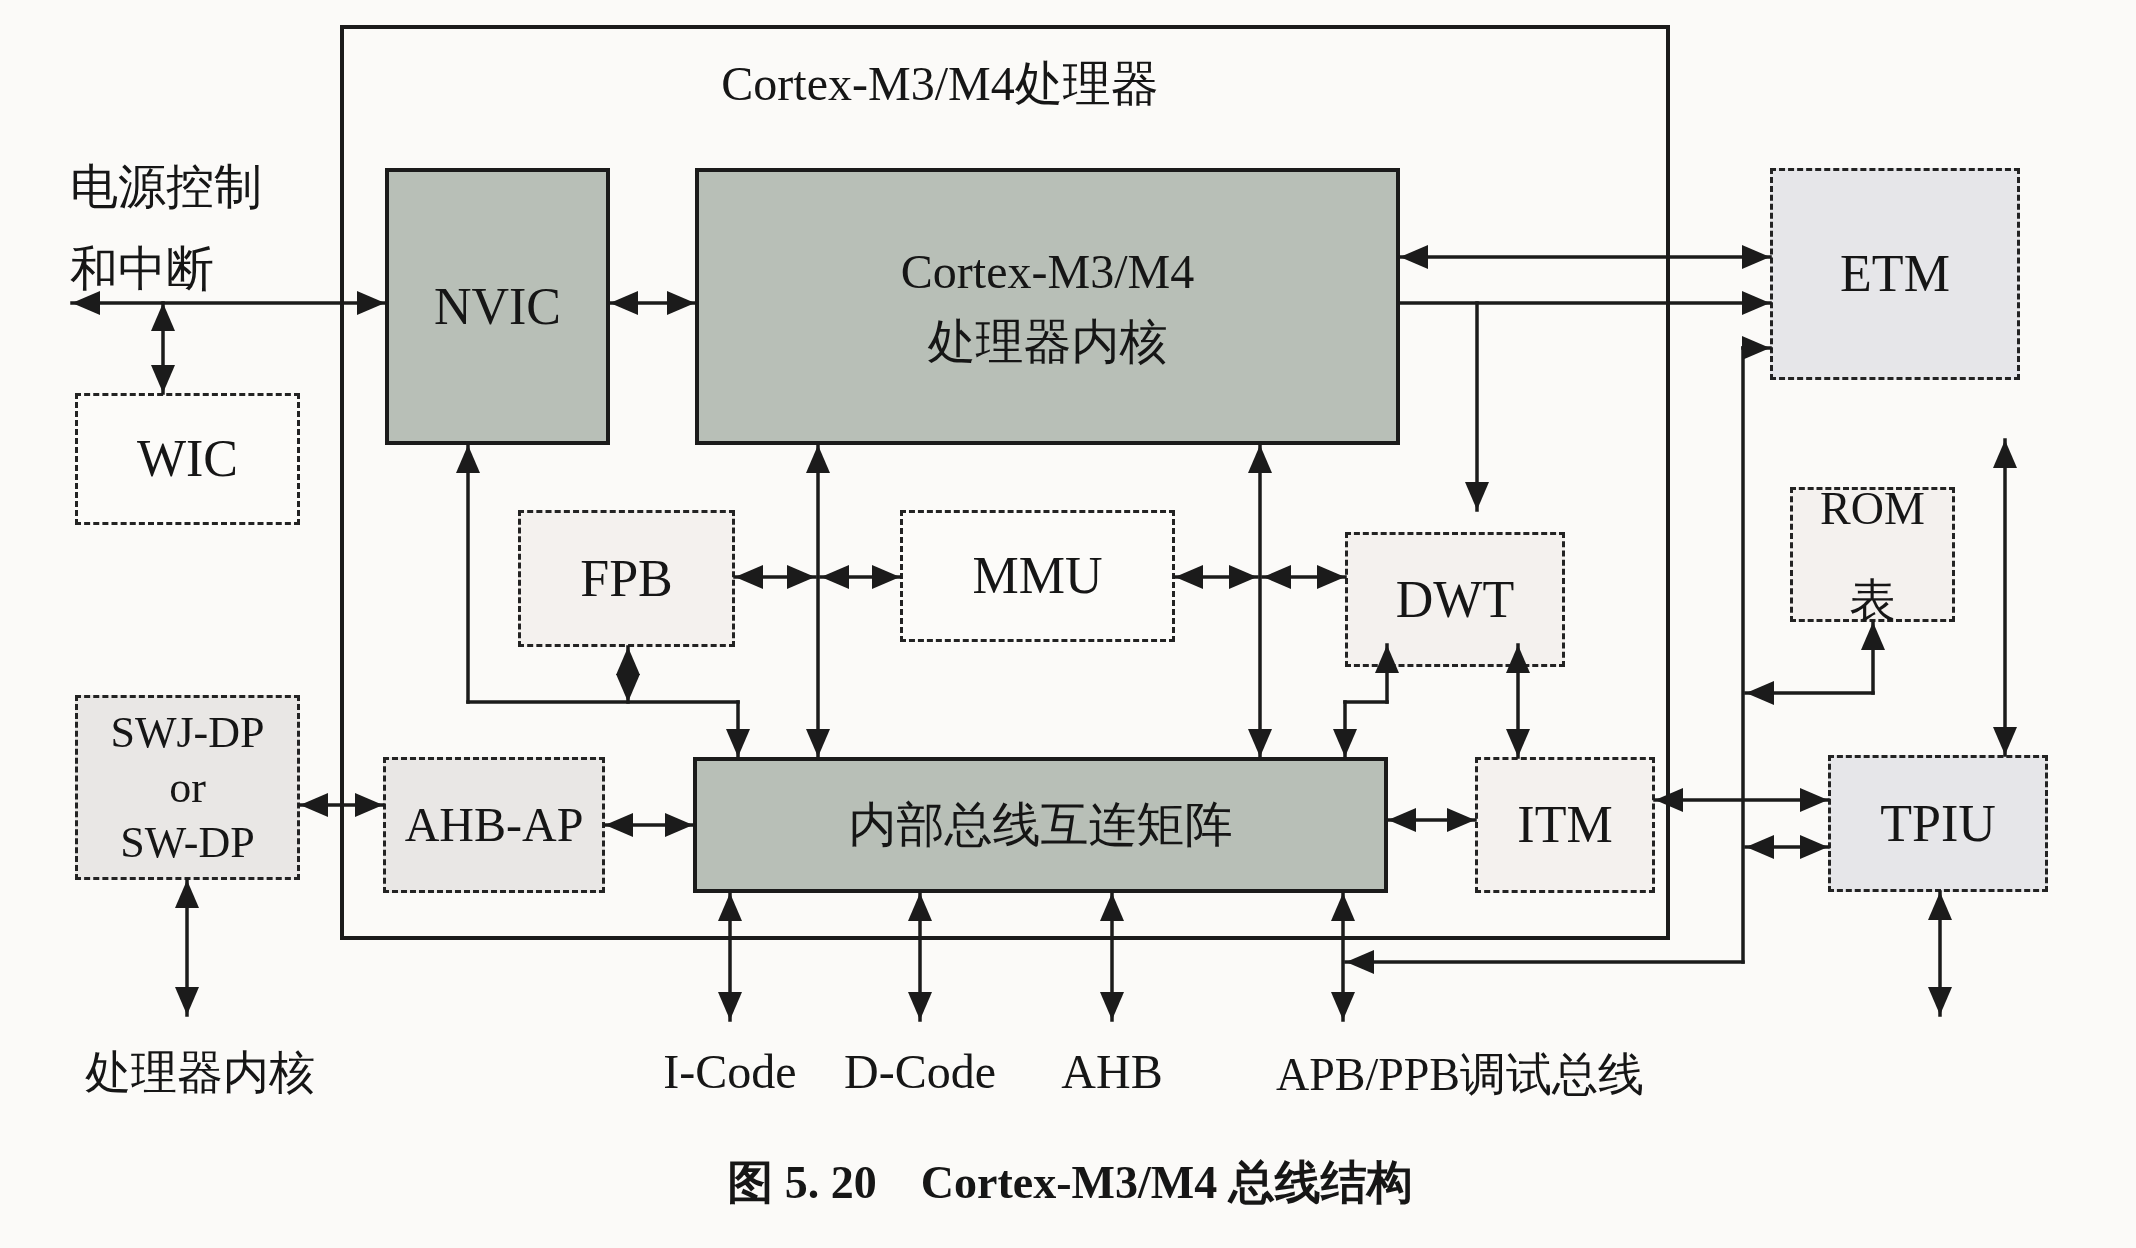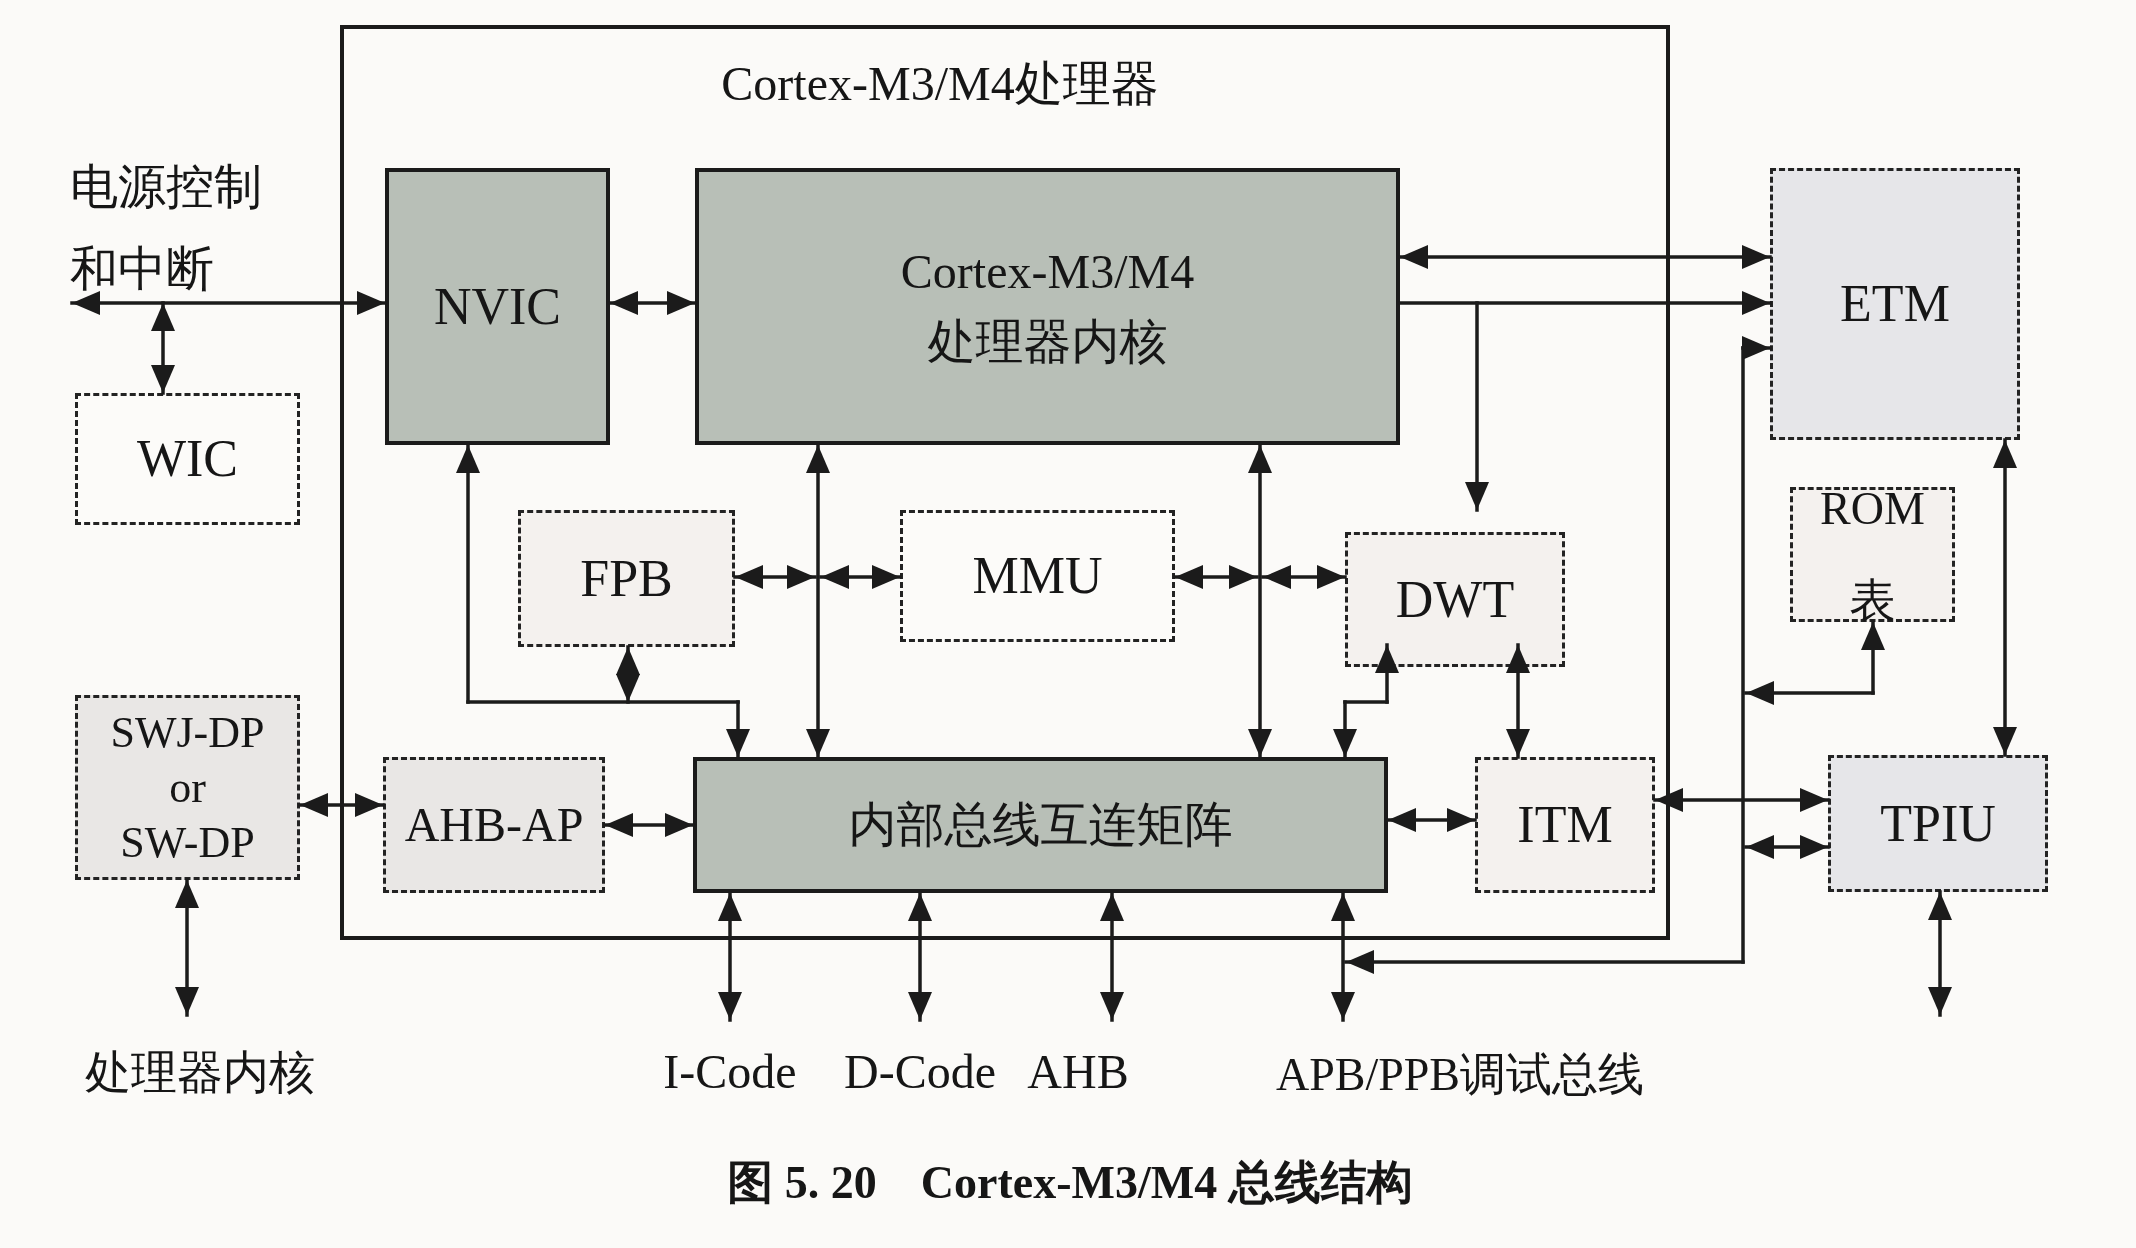--- a/index.html
+++ b/index.html
@@ -82,21 +82,21 @@
   <div class="bx dash f-white fz52" style="left:75px; top:393px; width:225px; height:132px;">
     <span>WIC</span>
   </div>
 
   <div class="bx dash f-gray2 fz44" style="left:75px; top:695px; width:225px; height:185px; line-height:1.25;">
     <span>SWJ-DP</span>
     <span>or</span>
     <span>SW-DP</span>
   </div>
 
-  <div class="bx dash f-gray fz52" style="left:1770px; top:168px; width:250px; height:272px;">
+  <div class="bx dash f-gray fz52" style="left:1770px; top:168px; width:250px; height:212px;">
     <span>ETM</span>
   </div>
 
   <div class="bx dash f-light fz46" style="left:1790px; top:487px; width:165px; height:135px; line-height:1.3;gap:32px;">
     <span>ROM</span>
     <span>表</span>
   </div>
 
   <div class="bx dash f-gray fz52" style="left:1828px; top:755px; width:220px; height:137px;">
     <span>TPIU</span>
@@ -106,21 +106,21 @@
     <span>电源控制</span><br>
     <span>和中断</span>
   </div>
 
   <div class="lbl fz46" style="left:30px; top:1042px; width:340px;">处理器内核</div>
 
   <div class="lbl fz48" style="left:628px; top:1044px; width:204px;">I-Code</div>
 
   <div class="lbl fz48" style="left:816px; top:1044px; width:208px;">D-Code</div>
 
-  <div class="lbl fz48" style="left:984px; top:1044px; width:188px;">AHB</div>
+  <div class="lbl fz48" style="left:1018px; top:1044px; width:188px;">AHB</div>
 
   <div class="lbl fz46" style="left:1195px; top:1044px; width:530px;">APB/PPB调试总线</div>
 
 
   <div class="caption fz46" style="left:390px; top:1152px; width:1360px;">
     <span>图 5. 20</span>
     <span>Cortex-M3/M4 总线结构</span>
   </div>
 
   <svg class="wires" width="2136" height="1248" viewBox="0 0 2136 1248">

